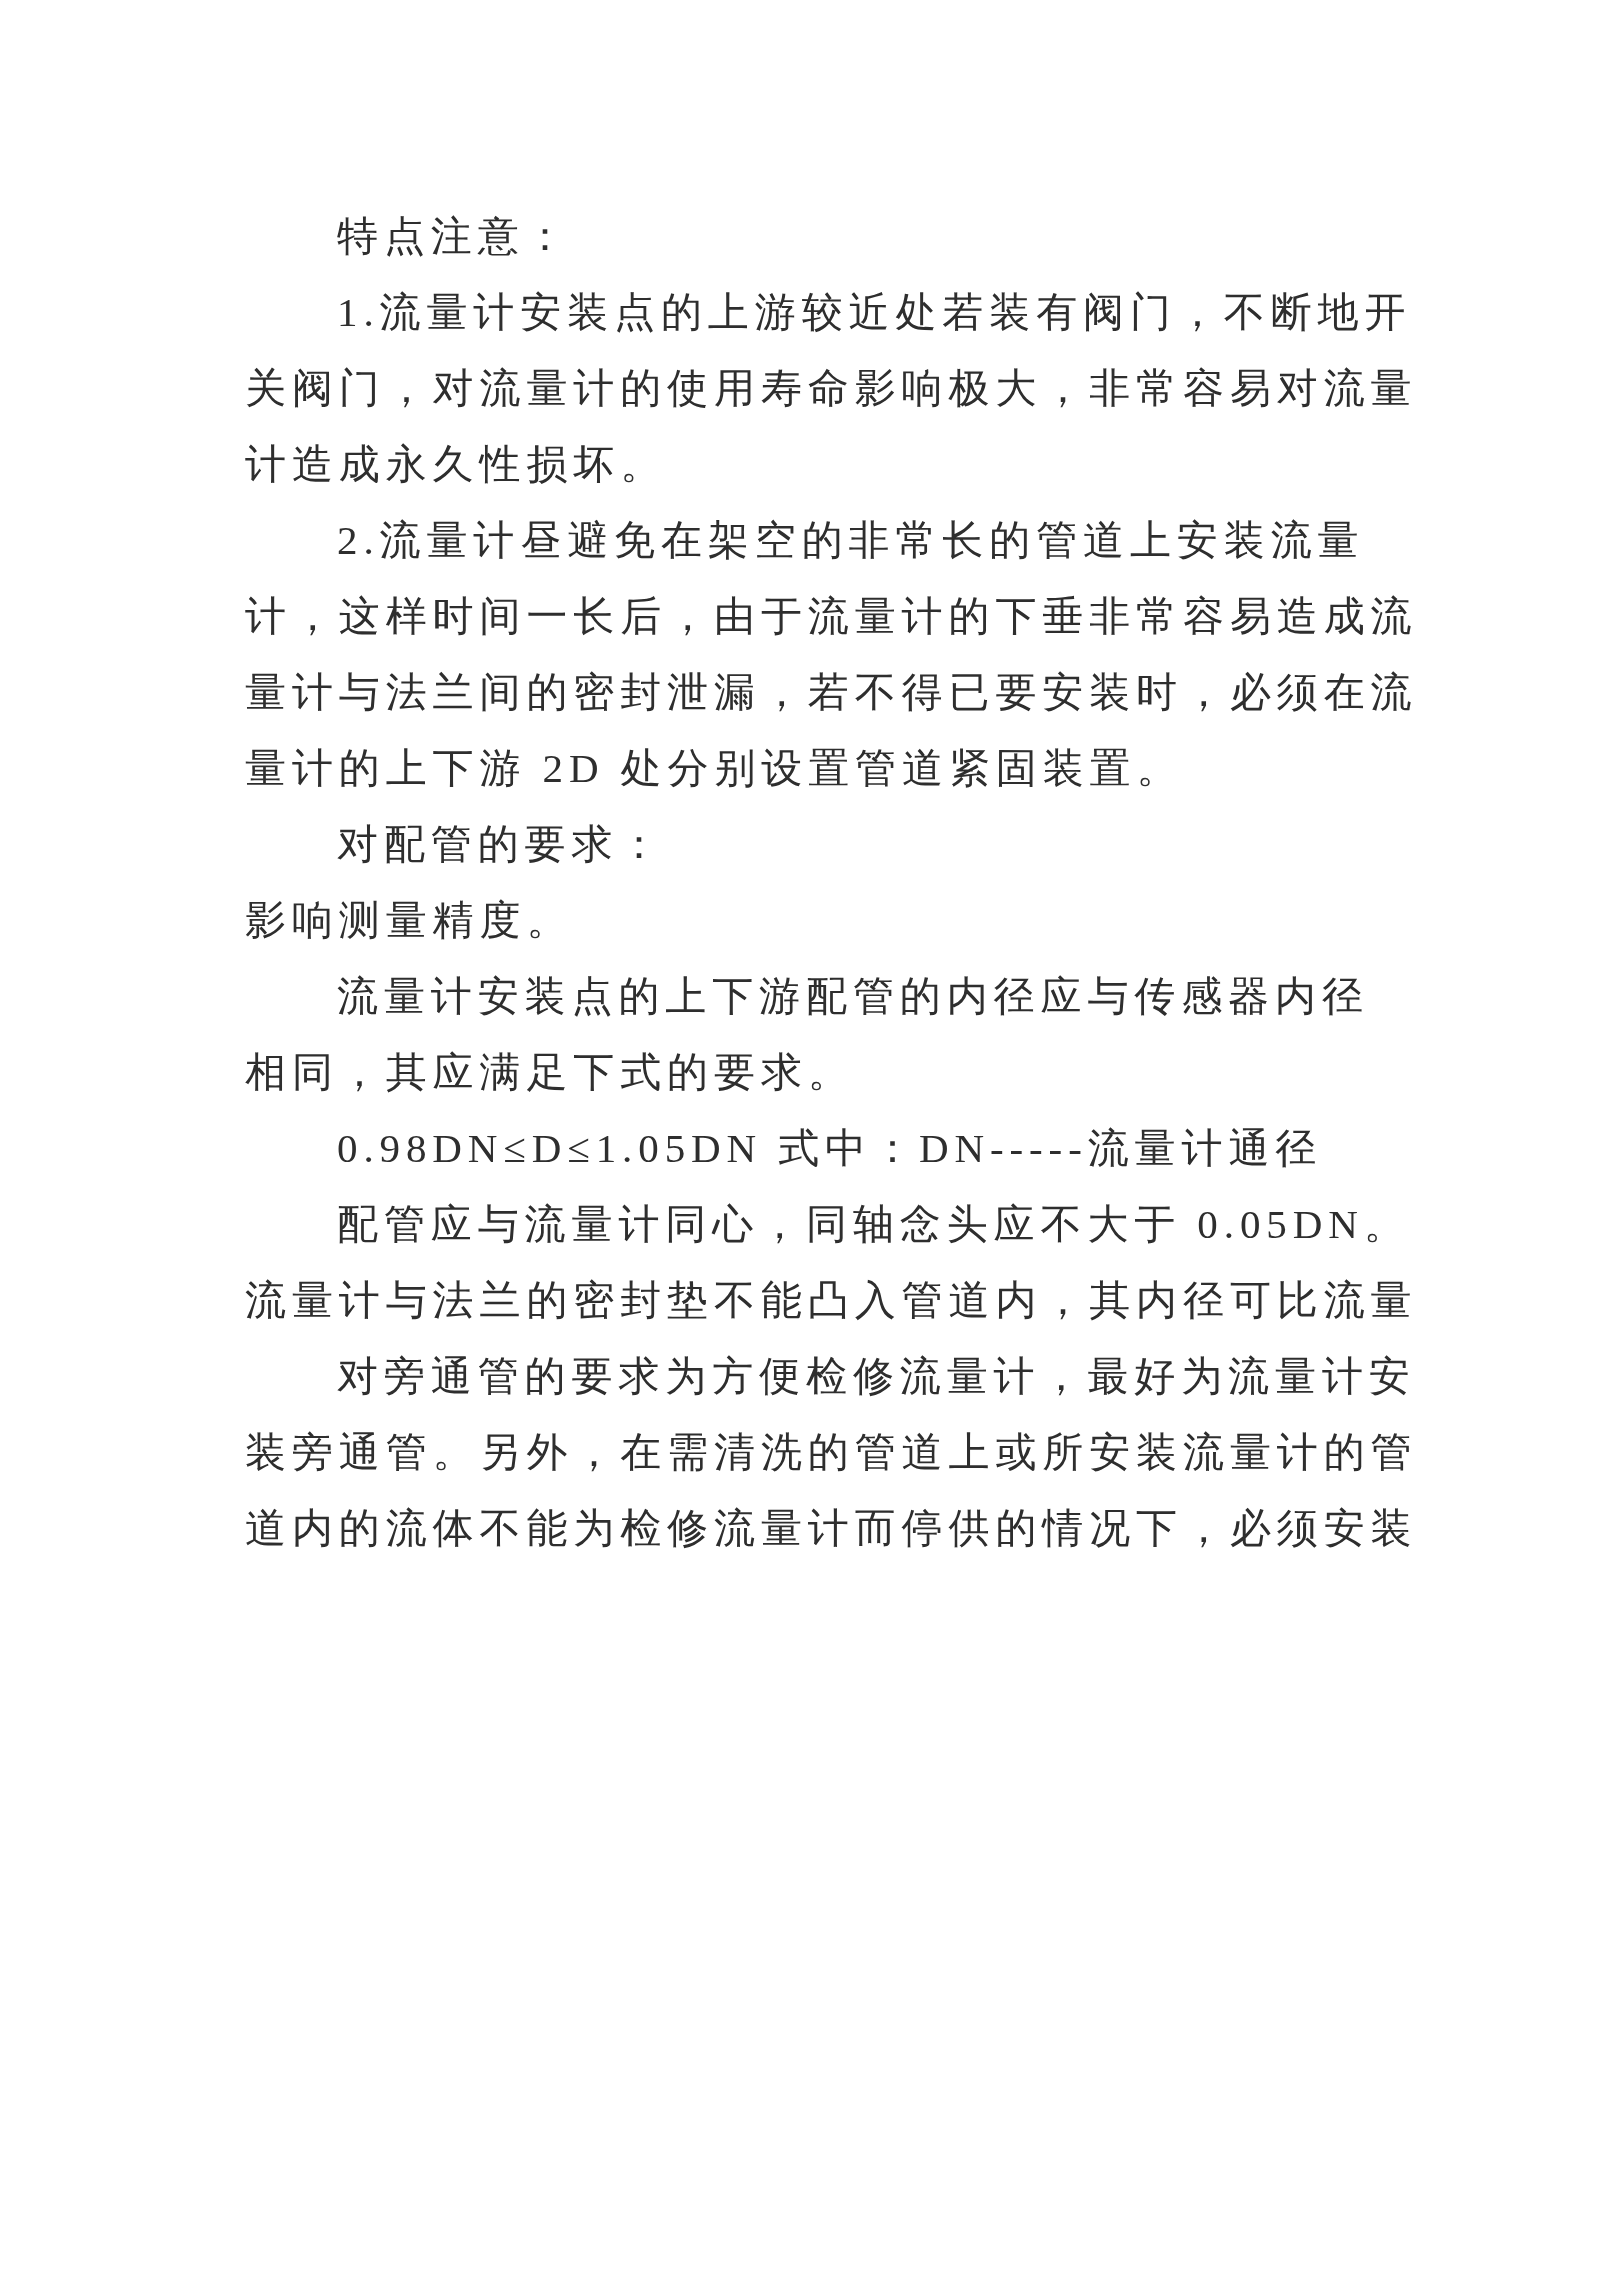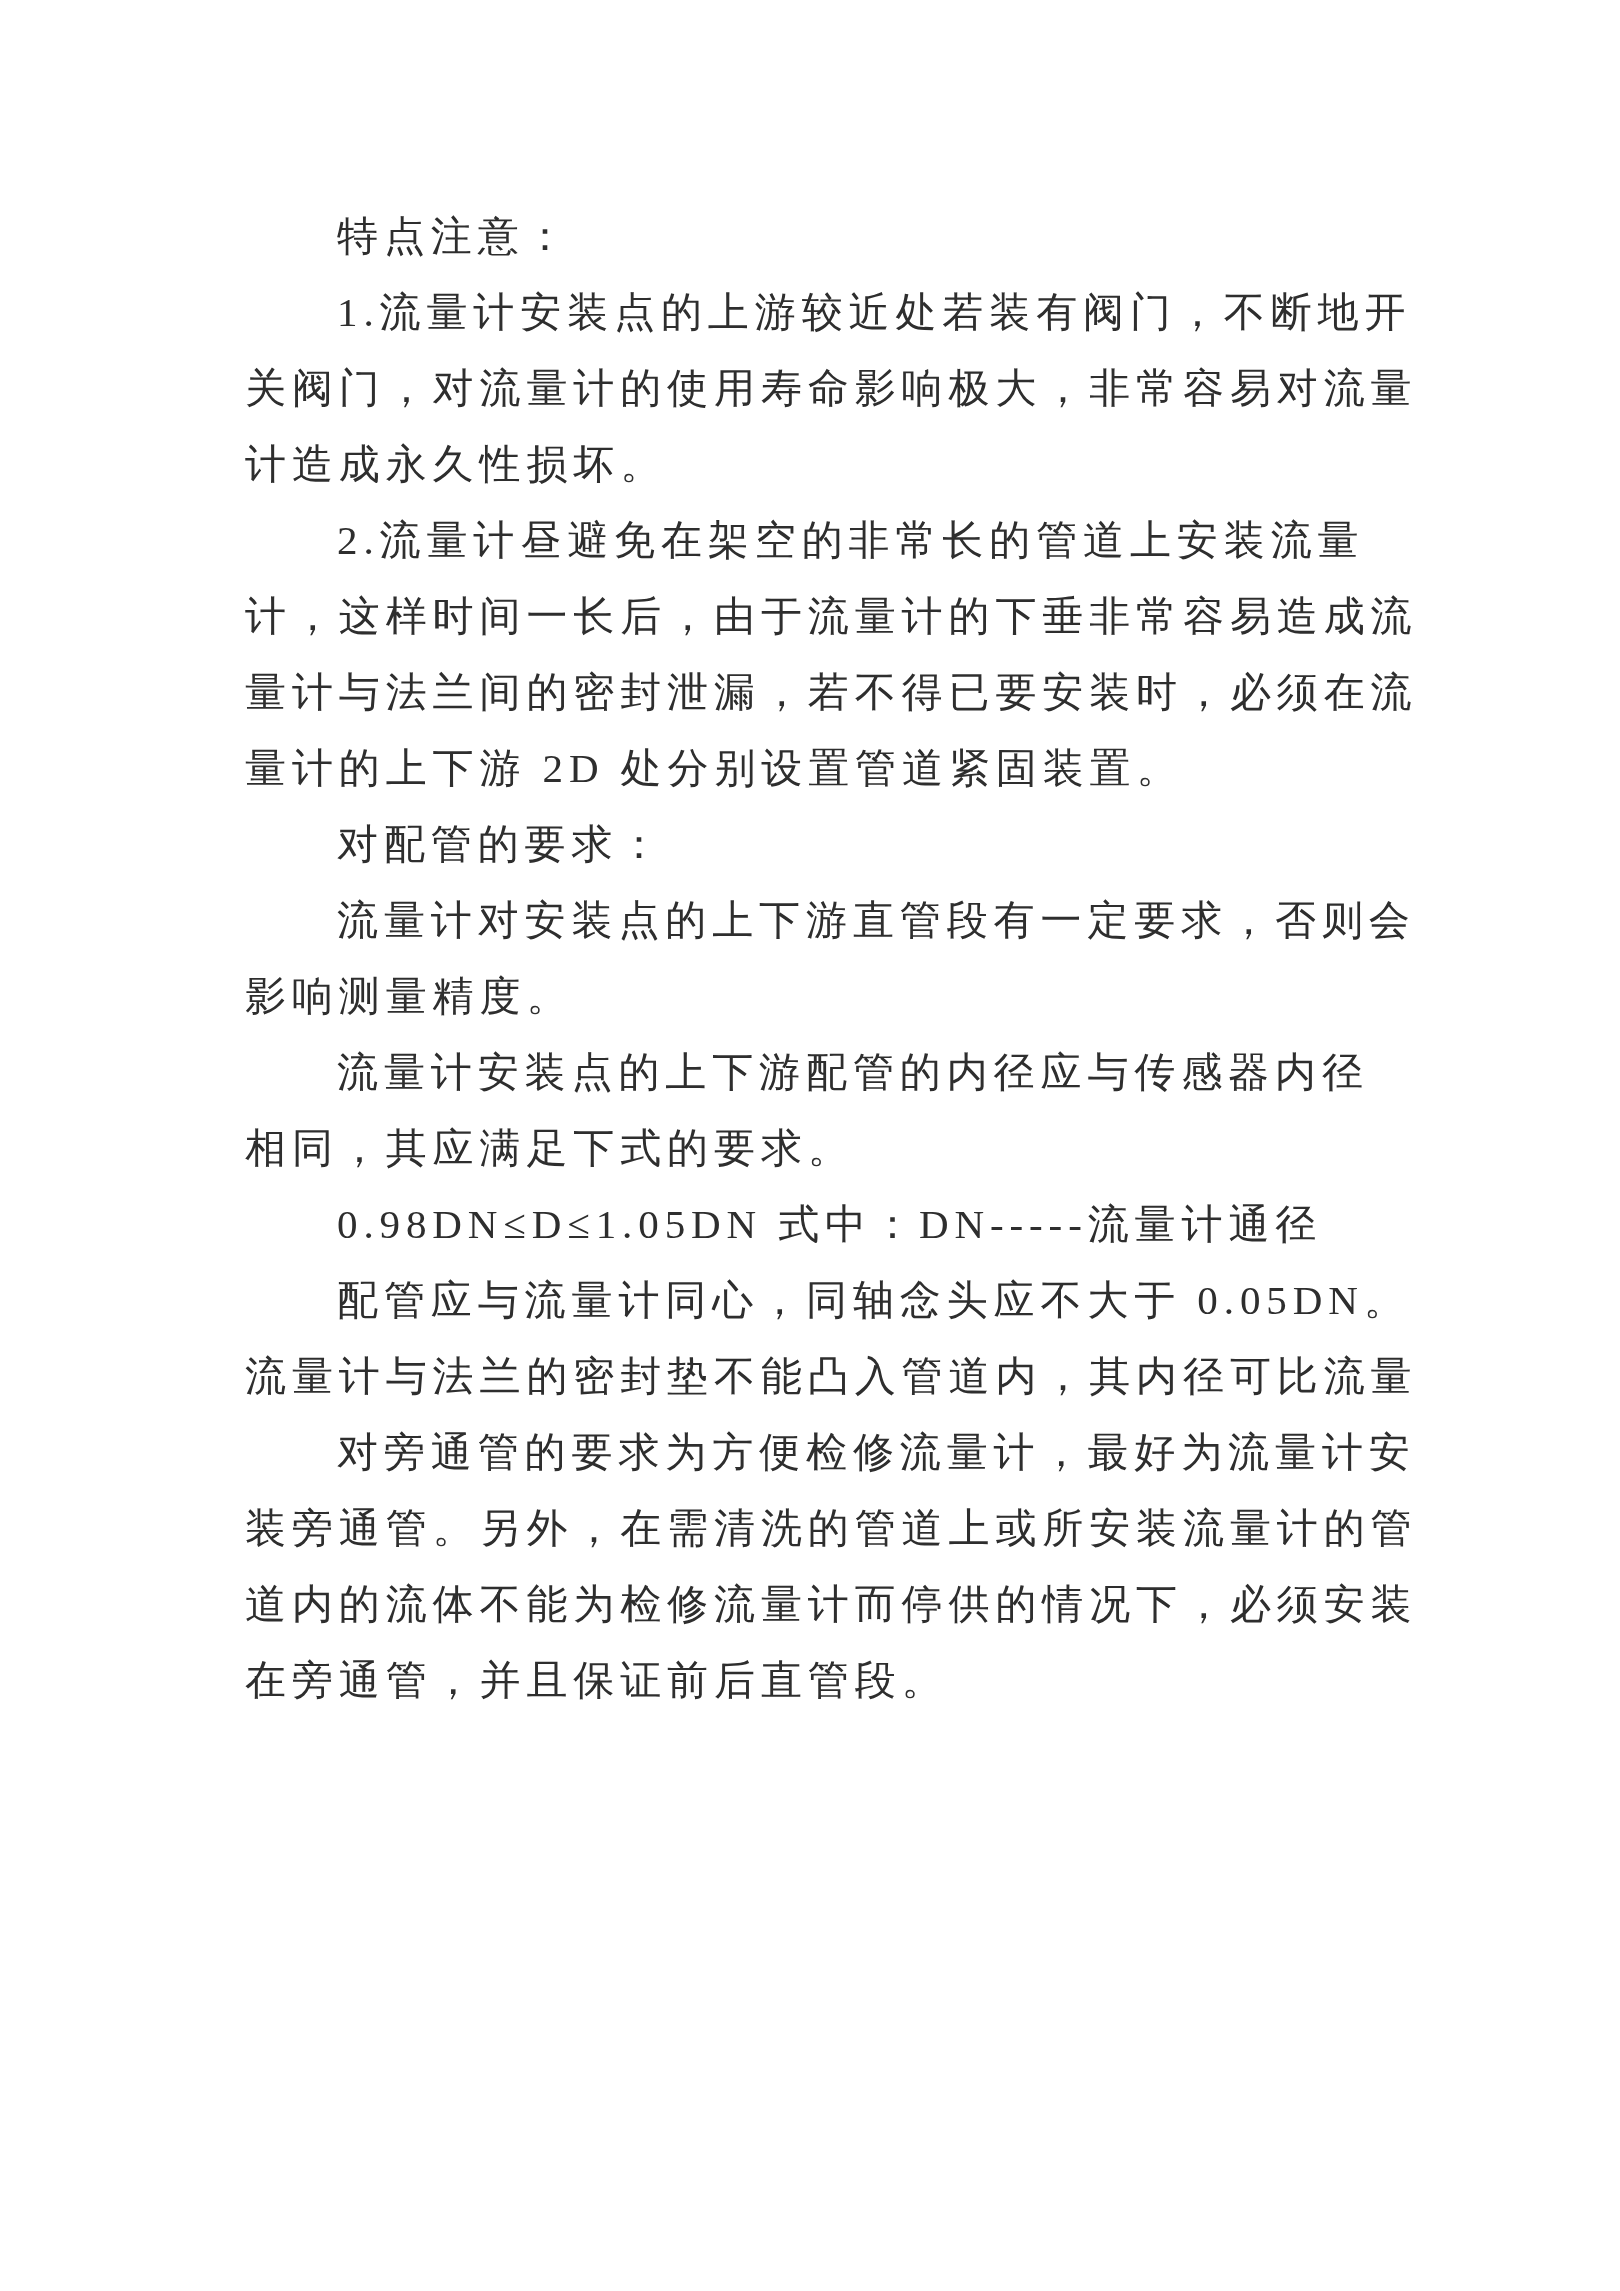--- a/index.html
+++ b/index.html
@@ -46,26 +46,24 @@
   <div class="text-block">
     <div class="line indent">特点注意：</div>
     <div class="line indent">1.流量计安装点的上游较近处若装有阀门，不断地开</div>
     <div class="line">关阀门，对流量计的使用寿命影响极大，非常容易对流量</div>
     <div class="line">计造成永久性损坏。</div>
     <div class="line indent">2.流量计昼避免在架空的非常长的管道上安装流量</div>
     <div class="line">计，这样时间一长后，由于流量计的下垂非常容易造成流</div>
     <div class="line">量计与法兰间的密封泄漏，若不得已要安装时，必须在流</div>
     <div class="line">量计的上下游 2D 处分别设置管道紧固装置。</div>
     <div class="line indent">对配管的要求：</div>
-    <div class="line indent">流量计对安装点的上下游直管段有一定要求，否则会</div>
     <div class="line">影响测量精度。</div>
     <div class="line indent">流量计安装点的上下游配管的内径应与传感器内径</div>
     <div class="line">相同，其应满足下式的要求。</div>
     <div class="line indent">0.98DN≤D≤1.05DN 式中：DN-----流量计通径</div>
     <div class="line indent">配管应与流量计同心，同轴念头应不大于 0.05DN。</div>
     <div class="line">流量计与法兰的密封垫不能凸入管道内，其内径可比流量</div>
     <div class="line indent">对旁通管的要求为方便检修流量计，最好为流量计安</div>
     <div class="line">装旁通管。另外，在需清洗的管道上或所安装流量计的管</div>
     <div class="line">道内的流体不能为检修流量计而停供的情况下，必须安装</div>
-    <div class="line">在旁通管，并且保证前后直管段。</div>
   </div>
 </div>
 
 
 </body></html>

